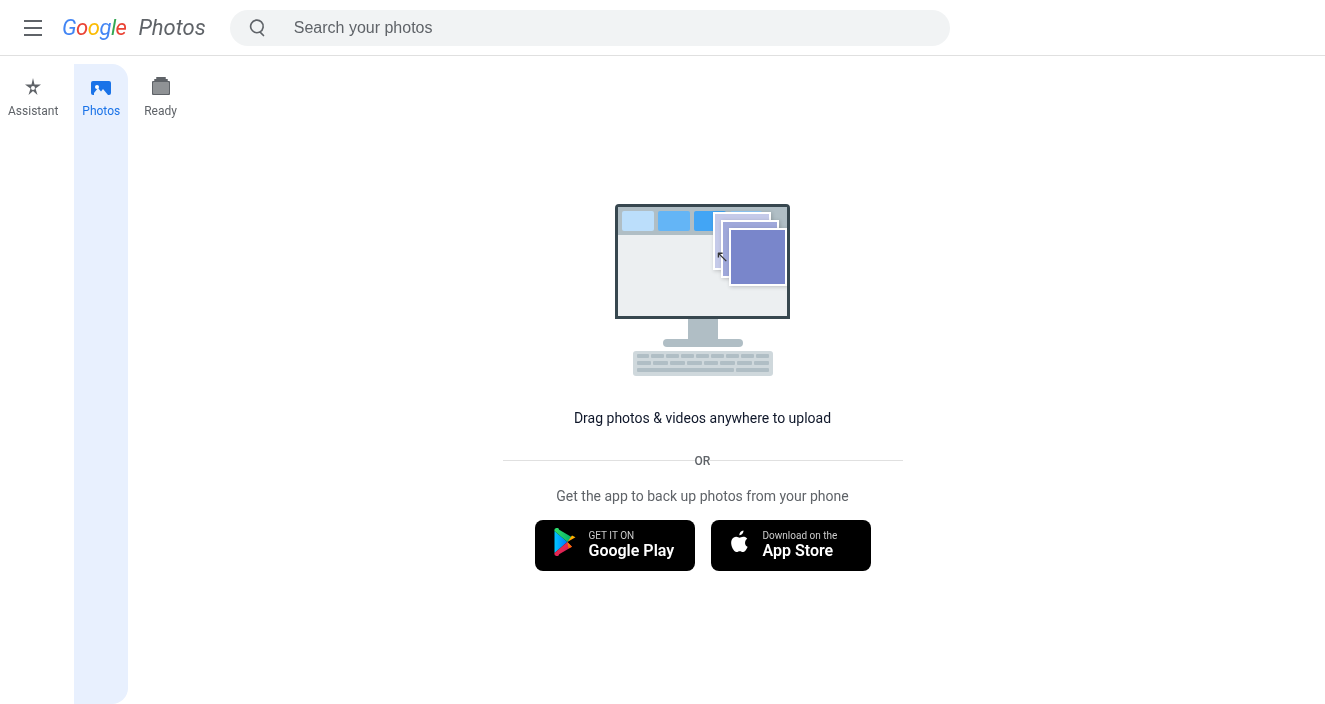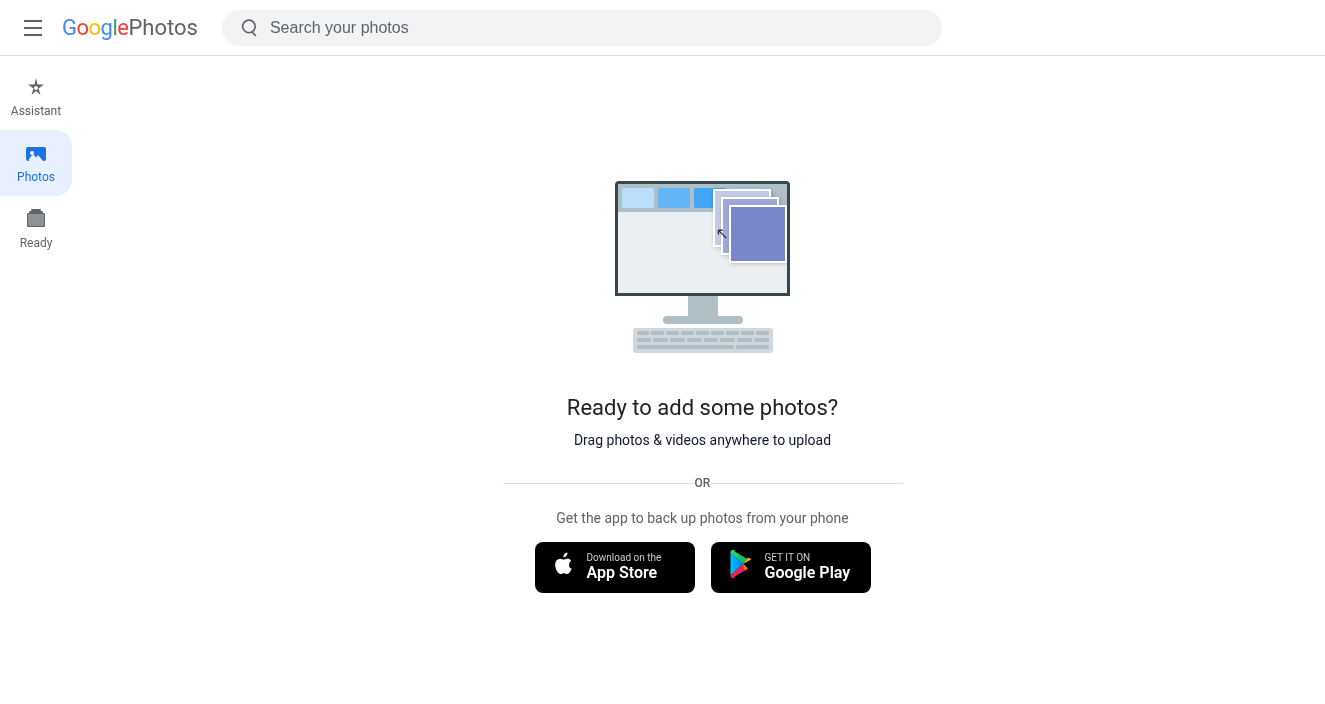--- a/index.html
+++ b/index.html
@@ -34,22 +34,23 @@
     }
     .hamburger-icon span {
       display: block;
       width: 18px;
       height: 2px;
       background: #5f6368;
     }
     .logo {
       display: flex;
       align-items: flex-start;
-      gap: 0;
+      gap: 12px;
       text-decoration: none;
+      font-style: italic;
     }
     .google-text {
       font-size: 22px;
       font-weight: 400;
       letter-spacing: -0.5px;
     }
     .g-blue { color: #4285f4; }
     .g-red { color: #ea4335; }
     .g-yellow { color: #fbbc05; }
     .g-green { color: #34a853; }
@@ -64,21 +65,21 @@
       flex: 1;
       max-width: 720px;
       margin: 0 24px;
     }
     .search-bar {
       display: flex;
       align-items: center;
       background: #f1f3f4;
       border-radius: 24px;
       padding: 8px 16px;
-      gap: 12px;
+      gap: 28px;
     }
     .search-icon-svg {
       color: #5f6368;
       flex-shrink: 0;
     }
     .search-input {
       border: none;
       background: transparent;
       font-size: 16px;
       color: #202124;
@@ -122,21 +123,21 @@
     }
 
     
     .sidebar {
       position: fixed;
       top: 56px;
       left: 0;
       width: 80px;
       height: calc(100vh - 56px);
       display: flex;
-      flex-direction: column;
+      flex-direction: row;
       padding-top: 8px;
       background: #fff;
     }
     .sidebar-item {
       display: flex;
       flex-direction: column;
       align-items: center;
       padding: 12px 8px;
       cursor: pointer;
       border-radius: 0 16px 16px 0;
@@ -516,45 +517,31 @@
             </div>
             <div class="keyboard-row">
               <div class="key" style="flex:3"></div>
                 <div class="key" style="flex:1"></div>
             </div>
           </div>
         </div>
       </div>
     </div>
 
-    <h2 class="empty-title">Ready to add some photos?</h2>
     <p class="empty-subtitle">Drag photos &amp; videos anywhere to upload</p>
 
     <div class="or-divider">
       <div class="or-line"></div>
       <span class="or-text">OR</span>
       <div class="or-line"></div>
     </div>
 
     <div class="app-section">
       <p class="app-desc">Get the app to back up photos from your phone</p>
       <div class="app-badges">
-
-        <a class="app-badge">
-          <div class="badge-icon">
-            <svg width="26" height="28" viewBox="0 0 24 28" fill="white">
-              <path d="M17.05 14.7c-.02-2.6 2.13-3.87 2.23-3.93-1.22-1.78-3.11-2.02-3.78-2.04-1.6-.16-3.13.94-3.94.94-.8 0-2.04-.92-3.36-.89-1.72.02-3.3 1-4.18 2.54-1.79 3.1-.46 7.7 1.28 10.22.85 1.23 1.86 2.61 3.18 2.56 1.28-.05 1.76-.82 3.31-.82s1.98.82 3.33.79c1.38-.02 2.24-1.24 3.08-2.48.97-1.42 1.37-2.8 1.39-2.87-.03-.01-2.51-.96-2.54-3.82z"></path>
-              <path d="M14.4 5.8c.71-.86 1.18-2.04 1.05-3.22-1.01.04-2.24.67-2.97 1.52-.65.75-1.22 1.96-1.07 3.11 1.13.09 2.28-.57 2.99-1.41z"></path>
-            </svg>
-          </div>
-          <div>
-            <span class="badge-text-small">Download on the</span>
-            <span class="badge-text-large">App Store</span>
-          </div>
-        </a>
 
         <a class="app-badge">
           <div class="badge-icon">
             <svg width="28" height="28" viewBox="0 0 24 24">
               <defs>
                 <linearGradient id="gp1" x1="0%" y1="0%" x2="100%" y2="0%">
                   <stop offset="0%" style="stop-color:#00c6ff"></stop>
                   <stop offset="100%" style="stop-color:#0078ff"></stop>
                 </linearGradient>
                 <linearGradient id="gp2" x1="0%" y1="0%" x2="0%" y2="100%">
@@ -574,17 +561,30 @@
               <path d="M3 2.5L14 12l4-4-11-6.5A2 2 0 0 0 3 2.5z" fill="url(#gp4)"></path>
               <path d="M3 21.5L14 12l4 4-11 6.5A2 2 0 0 1 3 21.5z" fill="url(#gp3)"></path>
               <path d="M14 12l7-4-3-1.5L14 12l4 4-3 1.5L14 12z" fill="url(#gp2)"></path>
             </svg>
           </div>
           <div>
             <span class="badge-text-small">GET IT ON</span>
             <span class="badge-text-large">Google Play</span>
           </div>
         </a>
+
+        <a class="app-badge">
+          <div class="badge-icon">
+            <svg width="26" height="28" viewBox="0 0 24 28" fill="white">
+              <path d="M17.05 14.7c-.02-2.6 2.13-3.87 2.23-3.93-1.22-1.78-3.11-2.02-3.78-2.04-1.6-.16-3.13.94-3.94.94-.8 0-2.04-.92-3.36-.89-1.72.02-3.3 1-4.18 2.54-1.79 3.1-.46 7.7 1.28 10.22.85 1.23 1.86 2.61 3.18 2.56 1.28-.05 1.76-.82 3.31-.82s1.98.82 3.33.79c1.38-.02 2.24-1.24 3.08-2.48.97-1.42 1.37-2.8 1.39-2.87-.03-.01-2.51-.96-2.54-3.82z"></path>
+              <path d="M14.4 5.8c.71-.86 1.18-2.04 1.05-3.22-1.01.04-2.24.67-2.97 1.52-.65.75-1.22 1.96-1.07 3.11 1.13.09 2.28-.57 2.99-1.41z"></path>
+            </svg>
+          </div>
+          <div>
+            <span class="badge-text-small">Download on the</span>
+            <span class="badge-text-large">App Store</span>
+          </div>
+        </a>
       </div>
     </div>
 
   </div>
 </main>
 
 </body></html>

